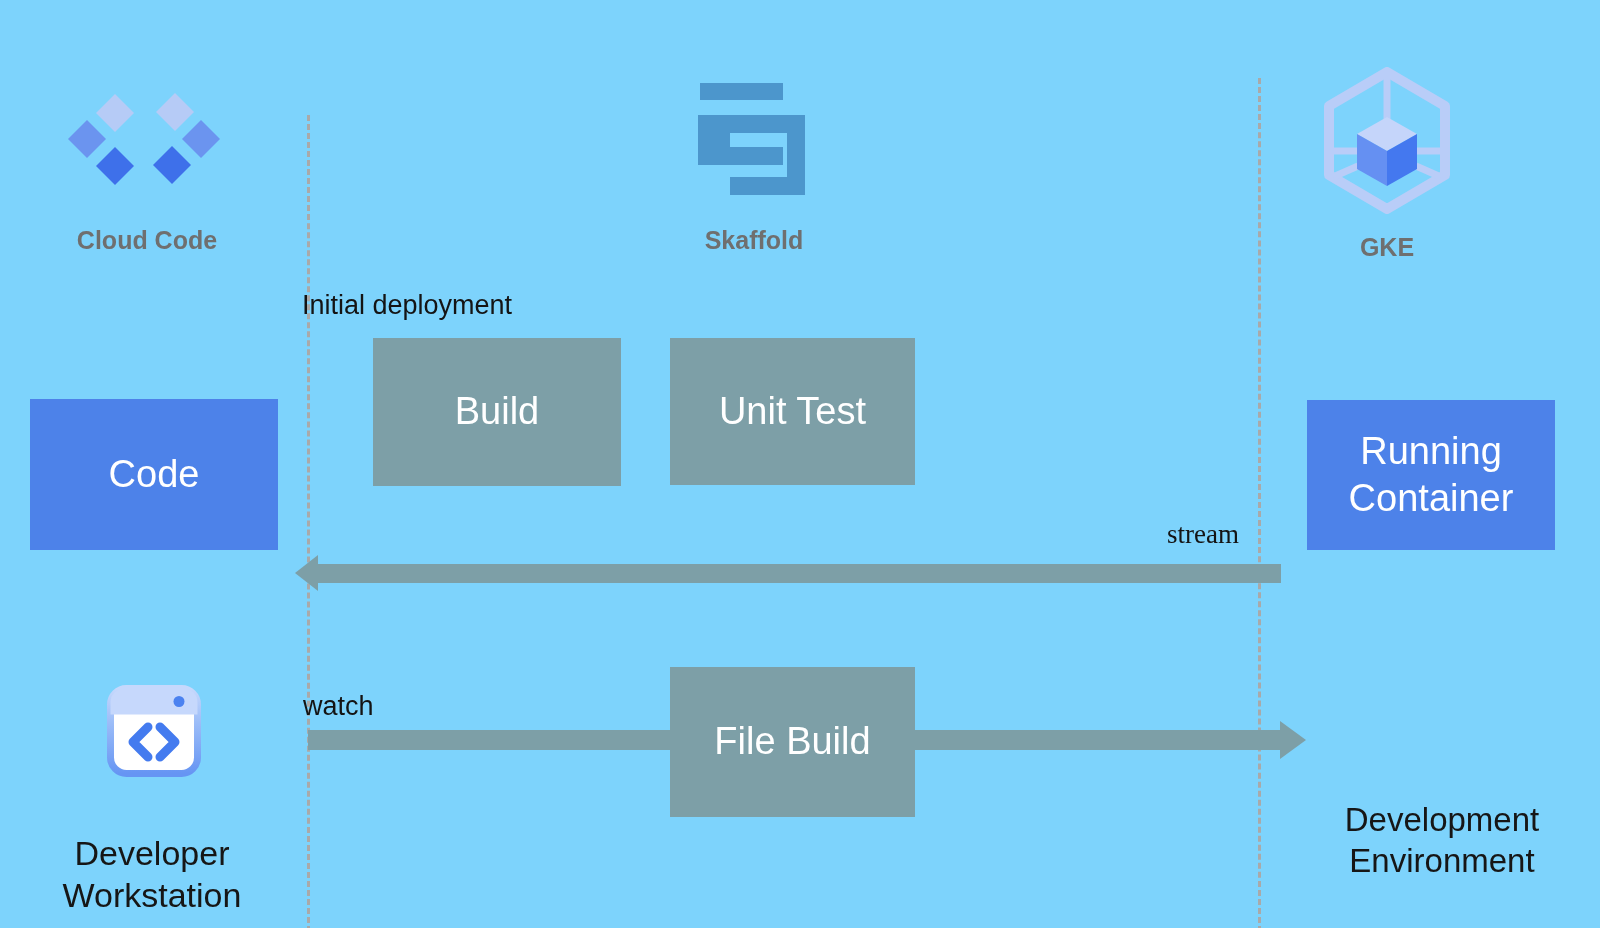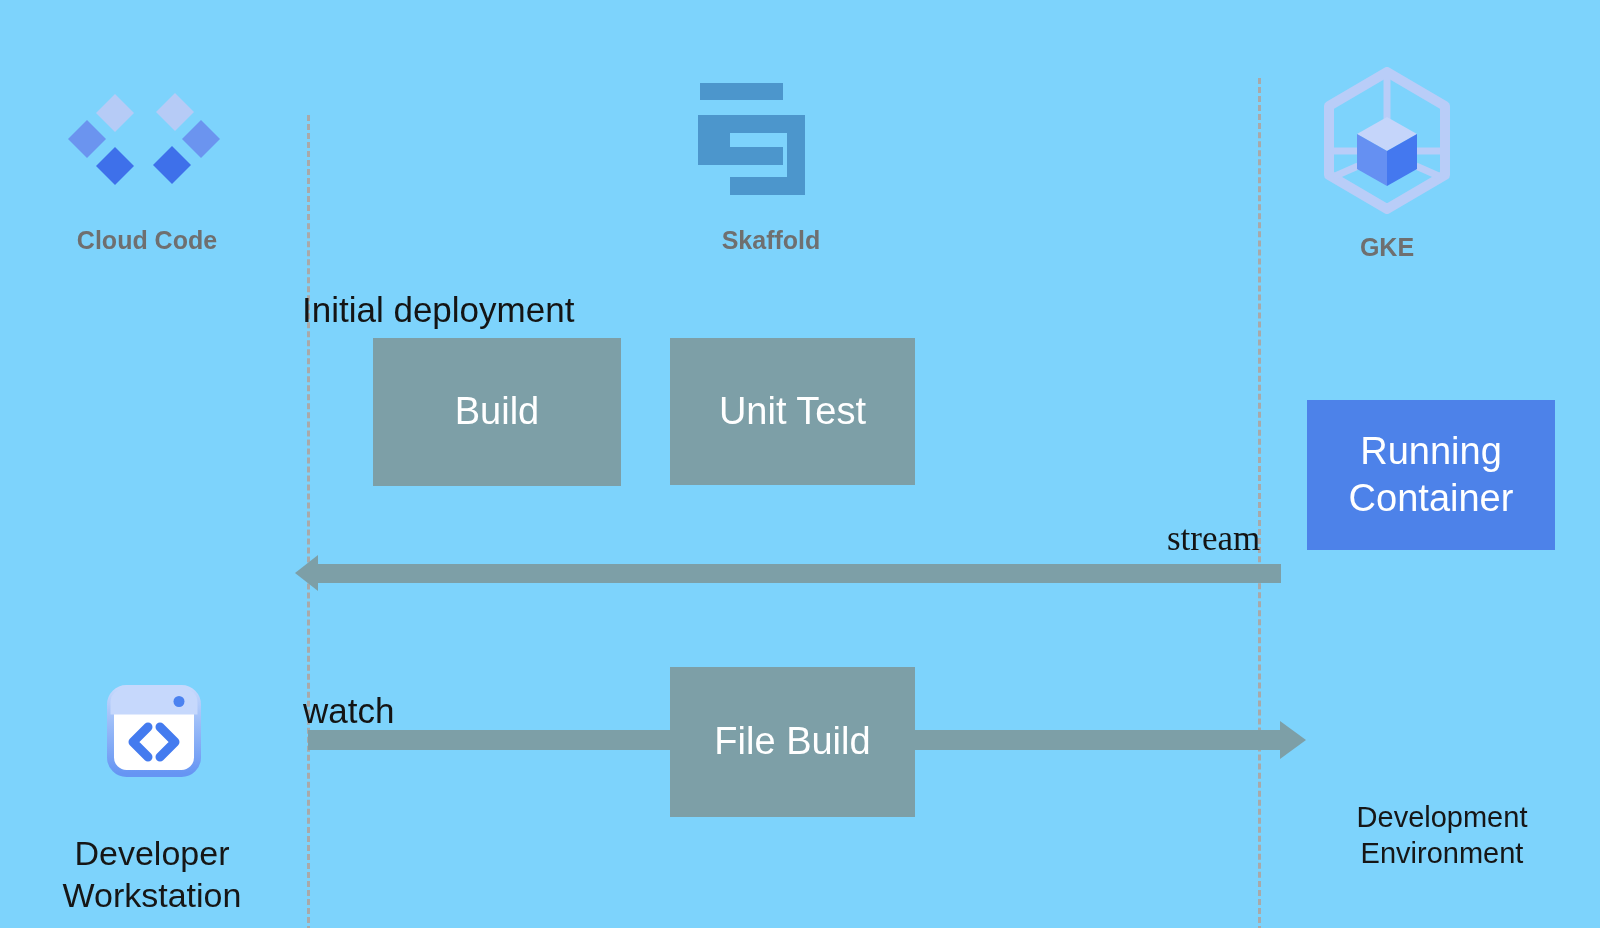--- a/index.html
+++ b/index.html
@@ -60,48 +60,48 @@
     left: 1280px; top: 721px;
     border-top: 19px solid transparent;
     border-bottom: 19px solid transparent;
     border-left: 26px solid #7d9fa7;
   }
 
   
   .anno {
     position: absolute;
     color: #141414;
-    font-size: 35px;
+    font-size: 27px;
     white-space: nowrap;
   }
   .anno.initial { left: 302px; top: 290px; }
   .anno.stream  { left: 1167px; top: 519px; font-family: Liberation Serif, serif; }
   .anno.watch   { left: 303px; top: 691px; }
 
   .toollabel {
     position: absolute;
     color: #6f6f6f;
     font-size: 25px;
     font-weight: bold;
     text-align: center;
     white-space: nowrap;
   }
   .toollabel.cloudcode   { left: 47px;   top: 226px; width: 200px; }
-  .toollabel.skaffold    { left: 671px;  top: 226px; width: 200px; }
+  .toollabel.skaffold    { left: 654px;  top: 226px; width: 200px; }
   .toollabel.gke         { left: 1287px; top: 233px; width: 200px; }
   .toollabel.workstation { left: 41px;   top: 788px; width: 240px; font-size: 24px; }
 
   .envlabel {
     position: absolute;
     color: #161616;
     text-align: center;
     line-height: 1.24;
   }
   .envlabel.dev { left: 32px;   top: 832px; width: 240px; font-size: 34px; }
-  .envlabel.env { left: 1322px; top: 800px; width: 240px; font-size: 29px; }
+  .envlabel.env { left: 1322px; top: 800px; width: 240px; font-size: 33px; }
 
   .icon { position: absolute; }
   .icon.cloudcode   { left: 64px;   top: 85px; }
   .icon.skaffold    { left: 698px;  top: 82px; }
   .icon.gke         { left: 1320px; top: 67px; }
   .icon.workstation { left: 107px;  top: 685px; }
 </style>
 </head>
 <body>
 
@@ -145,20 +145,21 @@
 
   <div class="anno initial">Initial deployment</div>
   <div class="anno stream">stream</div>
   <div class="anno watch">watch</div>
 
   <div class="shaft stream"></div>
   <div class="head left"></div>
   <div class="shaft filesync"></div>
   <div class="head right"></div>
 
+  <div class="node blue code">Code</div>
   <div class="node teal unittest">Unit Test</div>
   <div class="node teal build">Build</div>
   <div class="node teal filesync">File Build</div>
   <div class="node blue running">Running Container</div>
 
   <svg class="icon workstation" width="94" height="92" viewBox="0 0 94 92">
     <defs>
       <linearGradient id="wsg" x1="0" y1="0" x2="0" y2="1">
         <stop offset="0" stop-color="#c6d8fc"></stop>
         <stop offset="0.4" stop-color="#9cbdf8"></stop>

